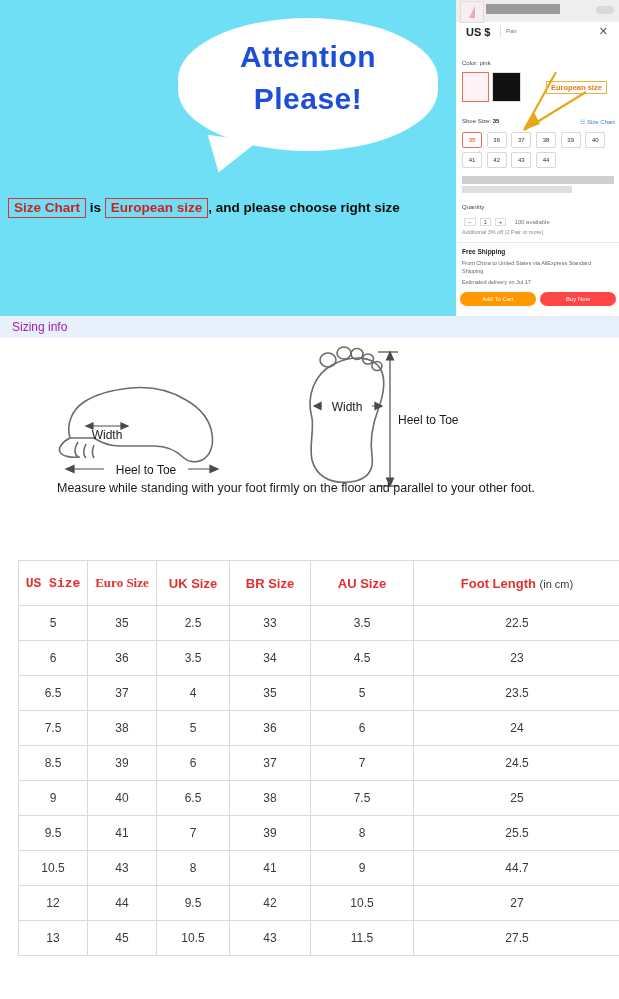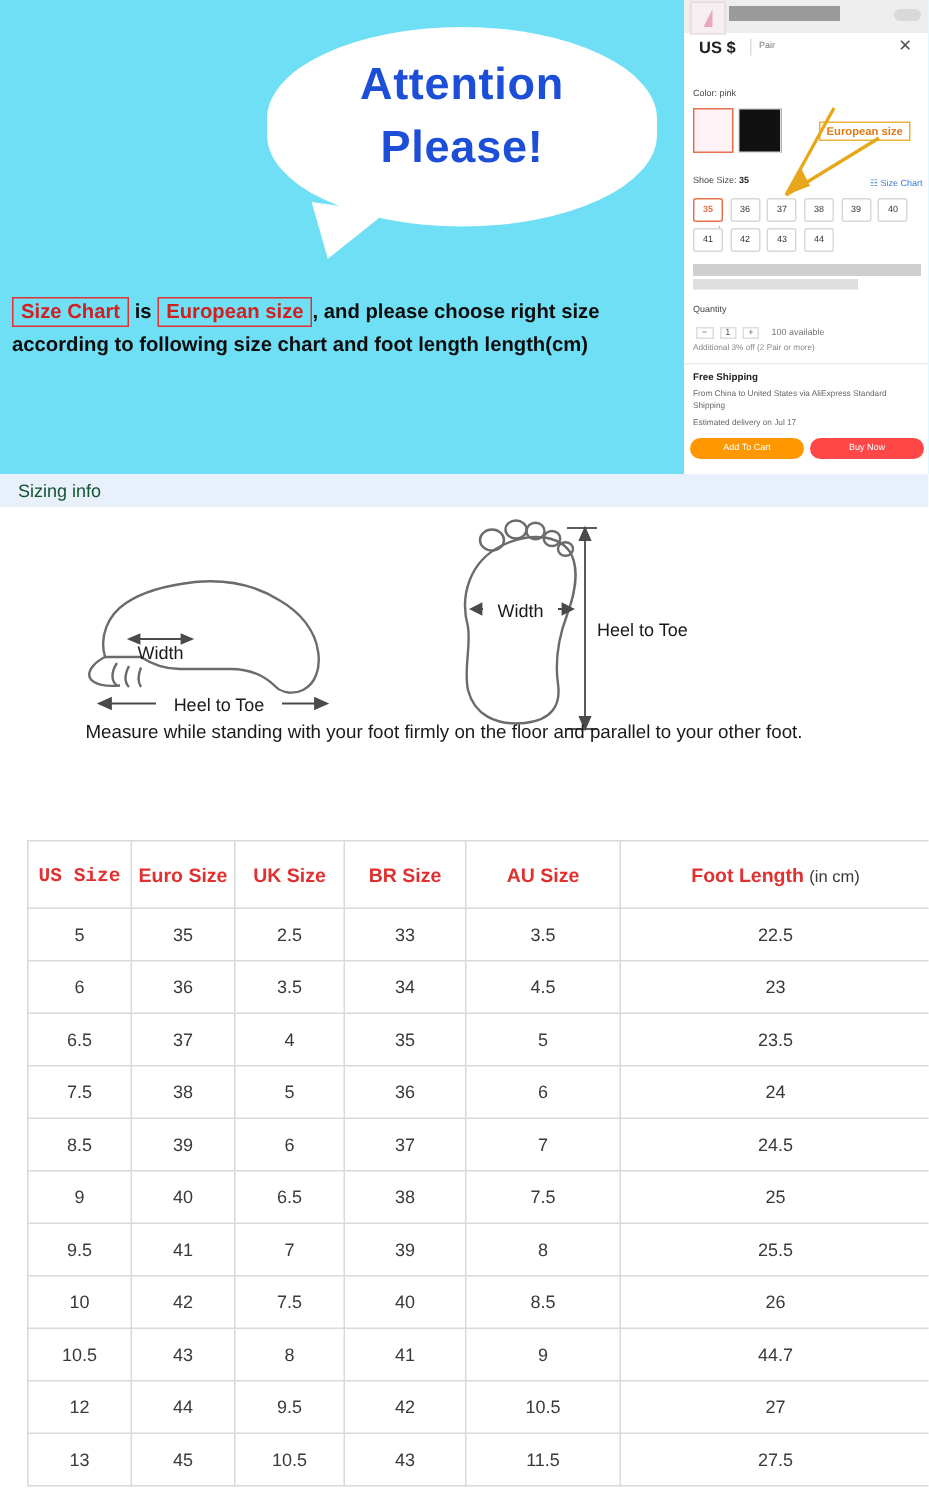--- a/index.html
+++ b/index.html
@@ -188,21 +188,21 @@
     border-radius:7px;
   }
   .arrow-svg{position:absolute;left:0;top:0;width:163px;height:316px;pointer-events:none;}
 
   
   .sizing-bar{
     position:absolute;left:0;top:316px;width:619px;height:22px;
     background:#e8f1fb;
   }
   .sizing-bar span{
-    position:absolute;left:12px;top:4px;font-size:12px;color:#14532d;
+    position:absolute;left:12px;top:4px;font-size:12px;color:#a21caf;
   }
 
   .feet-area{
     position:absolute;left:0;top:338px;width:619px;height:180px;
     background:#ffffff;
   }
   .feet-svg{position:absolute;left:0;top:0;}
   .measure-text{
     position:absolute;left:0;top:481px;width:592px;text-align:center;
     font-size:12.5px;color:#1a1a1a;
@@ -223,21 +223,21 @@
     font-size:12px;
     height:32px;
   }
   table.size-table th{
     color:#e03030;
     font-weight:bold;
     font-size:13px;
     height:42px;
   }
   th.c0{width:66px;font-family:Liberation Mono, monospace;}
-  th.c1{width:66px;}
+  th.c1{width:66px;font-family:Liberation Serif, serif;}
   th.c2{width:70px;}
   th.c3{width:78px;}
   th.c4{width:100px;}
   th.c5{width:204px;}
   .fl-unit{color:#3a3a3a;font-size:11px;font-weight:normal;}
 </style>
 </head>
 <body>
 
 <div class="banner">
@@ -248,21 +248,20 @@
   <div class="bubble-text">
     <span>Attention</span>
     <span class="attn-line2">Please!</span>
   </div>
 
   <div class="note-line1">
     <span class="boxed">Size Chart</span>
     <span>is</span>
     <span class="boxed">European size</span><span>, and please choose right size</span>
   </div>
-  <div class="note-line2">according to following size chart and foot length length(cm)</div>
 
   <div class="app">
     <div class="app-top"></div>
     <div class="app-thumb">
       <div class="app-heel"></div>
     </div>
     <div class="app-topbar-block"></div>
     <div class="app-pill"></div>
 
     <div class="price-row">
@@ -460,28 +459,20 @@
         </tr>
         <tr>
           <td>9.5</td>
           <td>41</td>
           <td>7</td>
           <td>39</td>
           <td>8</td>
           <td>25.5</td>
         </tr>
         <tr>
-          <td>10</td>
-          <td>42</td>
-          <td>7.5</td>
-          <td>40</td>
-          <td>8.5</td>
-          <td>26</td>
-        </tr>
-        <tr>
           <td>10.5</td>
           <td>43</td>
           <td>8</td>
           <td>41</td>
           <td>9</td>
           <td>44.7</td>
         </tr>
         <tr>
           <td>12</td>
           <td>44</td>

